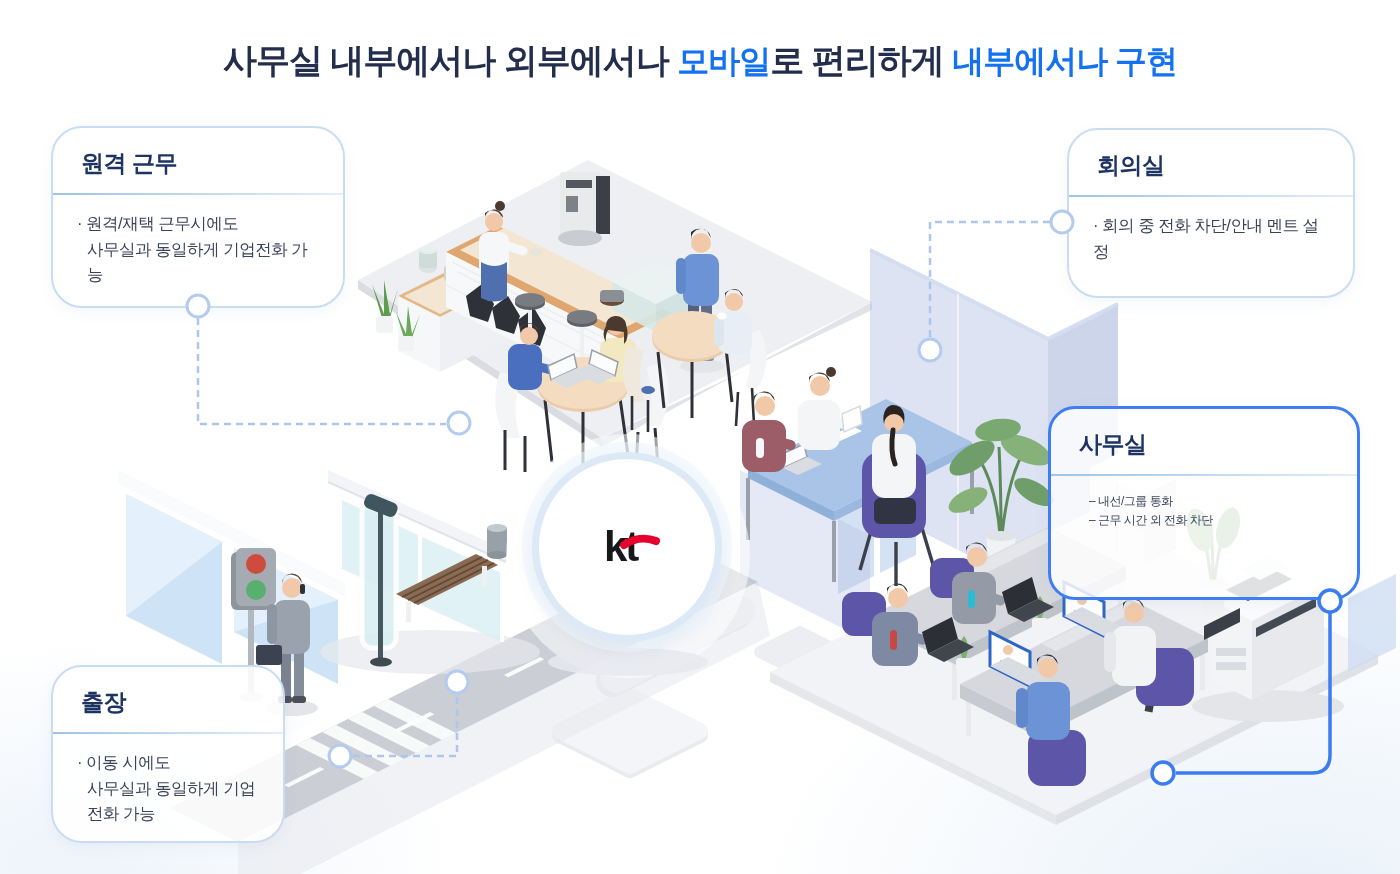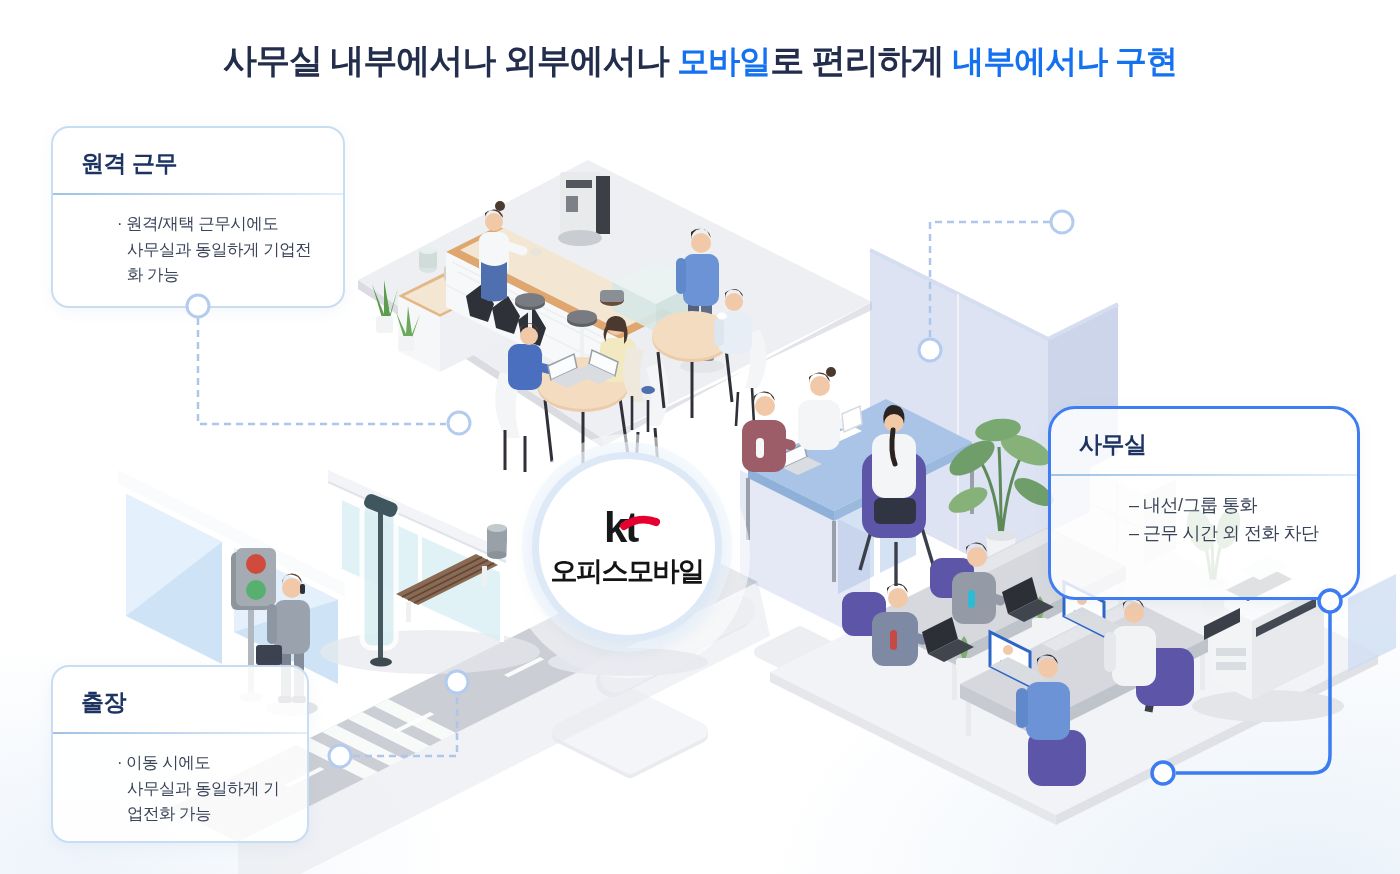--- a/index.html
+++ b/index.html
@@ -13,32 +13,32 @@
   }
   .title{
     position:absolute;top:38px;left:0;width:100%;text-align:center;
     font-size:34px;font-weight:700;color:#232e4d;letter-spacing:-1px;white-space:nowrap;
   }
   .title .hl{color:#1472f0;font-weight:800;font-size:32px;}
   svg.scene,svg.overlay{position:absolute;left:0;top:0;}
   svg.overlay{pointer-events:none;z-index:30;}
   .callout{
     position:absolute;z-index:20;background:rgba(255,255,255,0.88);
-    border:2px solid #c8dcf2;border-radius:18px;box-sizing:border-box;
+    border:2px solid #c8dcf2;border-radius:31px;box-sizing:border-box;
     box-shadow:0 4px 14px rgba(140,165,200,0.10);
   }
   .callout h3{
     margin:20px 28px 14px 28px;font-size:23px;font-weight:800;color:#1d3463;letter-spacing:-0.5px;
   }
   .callout .divider{height:2px;background:linear-gradient(90deg,#9fc3e4,#e2eefa);margin:0 0 16px 0;}
-  .callout .body{padding:0 24px;font-size:16.5px;color:#3a4458;line-height:1.55;letter-spacing:-0.5px;margin-left:40px;}
+  .callout .body{padding:0 24px;font-size:16.5px;color:#3a4458;line-height:1.55;letter-spacing:-0.5px;}
   .callout .body .cont{padding-left:10px;}
   .callout.strong{border:3px solid #3e7ef2;border-radius:27px;background:rgba(255,255,255,0.84);}
   .callout .headline{font-size:17px;font-weight:800;color:#223a63;margin-bottom:8px;letter-spacing:-0.5px;}
-  .callout .sub{font-size:18px;color:#3a4458;line-height:1.55;padding-left:14px;letter-spacing:-0.5px;}
+  .callout .sub{font-size:12px;color:#3a4458;line-height:1.55;padding-left:14px;letter-spacing:-0.5px;}
   .badge{
     position:absolute;left:532px;top:452px;width:190px;height:190px;z-index:10;
     background:#fff;border-radius:50%;border:7px solid #dde9f7;box-sizing:border-box;
     box-shadow:0 0 0 10px rgba(235,244,252,0.55),0 6px 16px rgba(140,165,200,0.25);
     display:flex;flex-direction:column;align-items:center;justify-content:center;text-align:center;
   }
   .badge .product{font-size:27px;font-weight:800;color:#141414;letter-spacing:-1.5px;margin-top:2px;}
 </style>
 </head>
 <body>
@@ -442,45 +442,51 @@
 
   <div class="callout" style="left:51px;top:126px;width:294px;height:182px;">
     <h3>원격 근무</h3>
     <div class="divider"></div>
     <div class="body">
       <div>· 원격/재택 근무시에도</div>
       <div class="cont">사무실과 동일하게 기업전화 가능</div>
     </div>
   </div>
 
+  <div class="callout" style="left:1067px;top:128px;width:288px;height:170px;">
+    <h3>회의실</h3>
+    <div class="divider"></div>
+    <div class="body">
+      <div>· 회의 중 전화 차단/안내 멘트 설정</div>
+    </div>
+  </div>
 
   <div class="callout strong" style="left:1048px;top:406px;width:312px;height:194px;">
     <h3>사무실</h3>
     <div class="divider"></div>
     <div class="body">
       <div class="sub">– 내선/그룹 통화</div>
       <div class="sub">– 근무 시간 외 전화 차단</div>
     </div>
   </div>
 
-  <div class="callout" style="left:51px;top:665px;width:258px;height:178px;">
+  <div class="callout" style="left:51px;top:665px;width:234px;height:178px;">
     <h3>출장</h3>
     <div class="divider"></div>
     <div class="body">
       <div>· 이동 시에도</div>
       <div class="cont">사무실과 동일하게 기업전화 가능</div>
     </div>
   </div>
 
   <div class="badge">
     <svg width="66" height="46" viewBox="0 0 66 46">
       <text x="10" y="37" font-family="Liberation Sans, DejaVu Sans, sans-serif" font-size="42" font-weight="800" fill="#17181a" letter-spacing="-2">kt</text>
       <path d="M30,21 C40,14 52,13 62,17" stroke="#e6002d" stroke-width="8" fill="none" stroke-linecap="round"></path>
     </svg>
-    <div class="product">오피스모바일</div>
   </div>
 
   <svg class="overlay" width="1400" height="874" viewBox="0 0 1400 874">
     <g fill="none" stroke="#adc6ea" stroke-width="2.5" stroke-dasharray="7 5">
       <path d="M198,318 L198,424 L446,424"></path>
       <path d="M1050,222 L930,222 L930,337"></path>
       <path d="M353,756 L457,756 L457,695"></path>
     </g>
     <path d="M1330,612 L1330,755 Q1330,773 1312,773 L1176,773" fill="none" stroke="#3b7cf0" stroke-width="3.5"></path>
     <g fill="#ffffff" stroke="#b3cbee" stroke-width="3">

